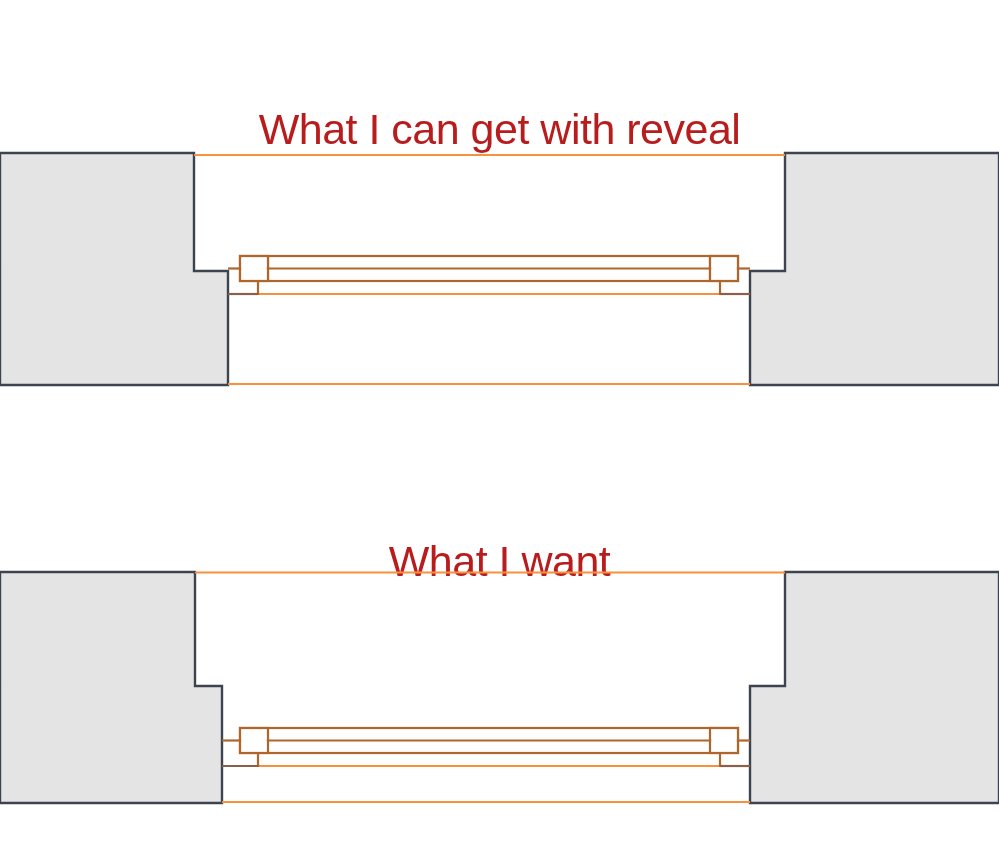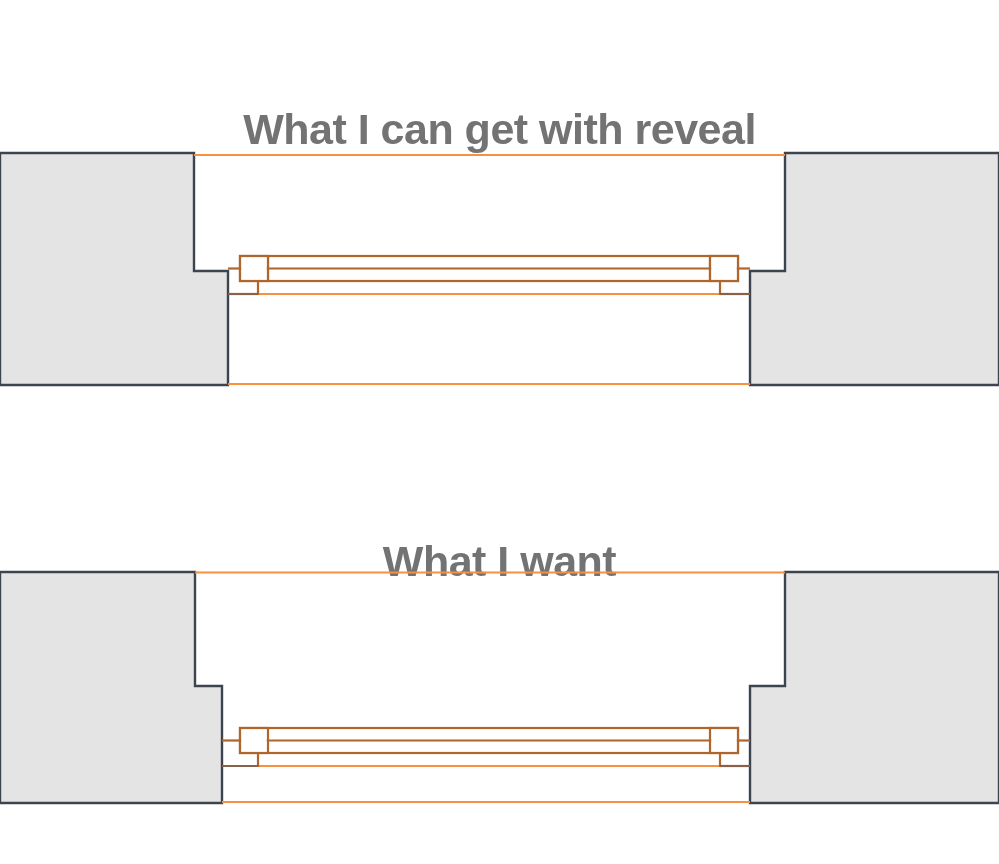--- a/index.html
+++ b/index.html
@@ -27,22 +27,22 @@
     width: 999px;
   }
   #panel-0 { top: 0; height: 432px; }
   #panel-1 { top: 432px; height: 432px; padding-left: 32px; }
 
   .panel-title {
     position: absolute;
     left: 0;
     width: 999px;
     text-align: center;
-    color: #737373;
-    font-weight: bold;
+    color: #b91c1c;
+    font-weight: normal;
     font-size: 43px;
     line-height: 50px;
     letter-spacing: -0.5px;
     font-family: "Liberation Sans", sans-serif;
     white-space: nowrap;
   }
   #panel-0 .panel-title { top: 68px; }
   #panel-1 .panel-title { top: 68px; }
 
   .drawing {

